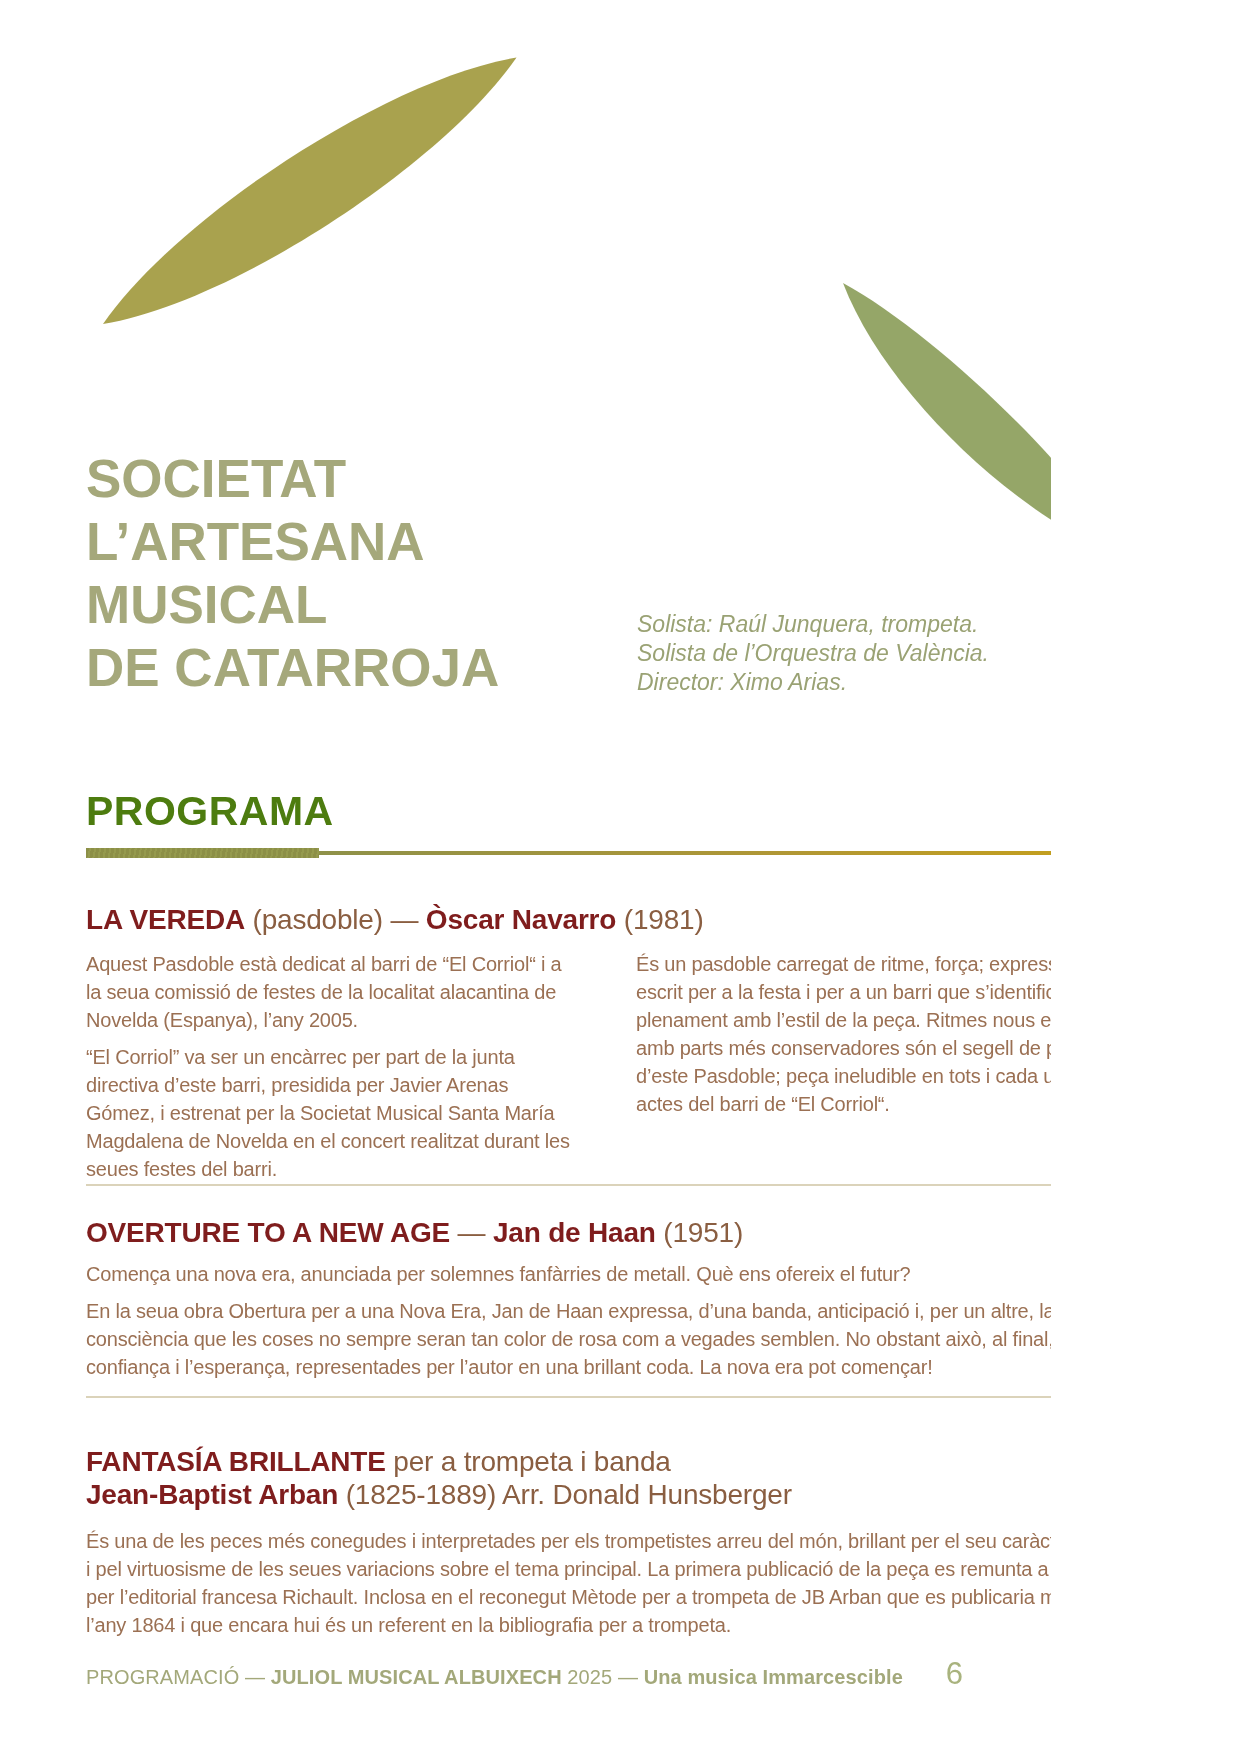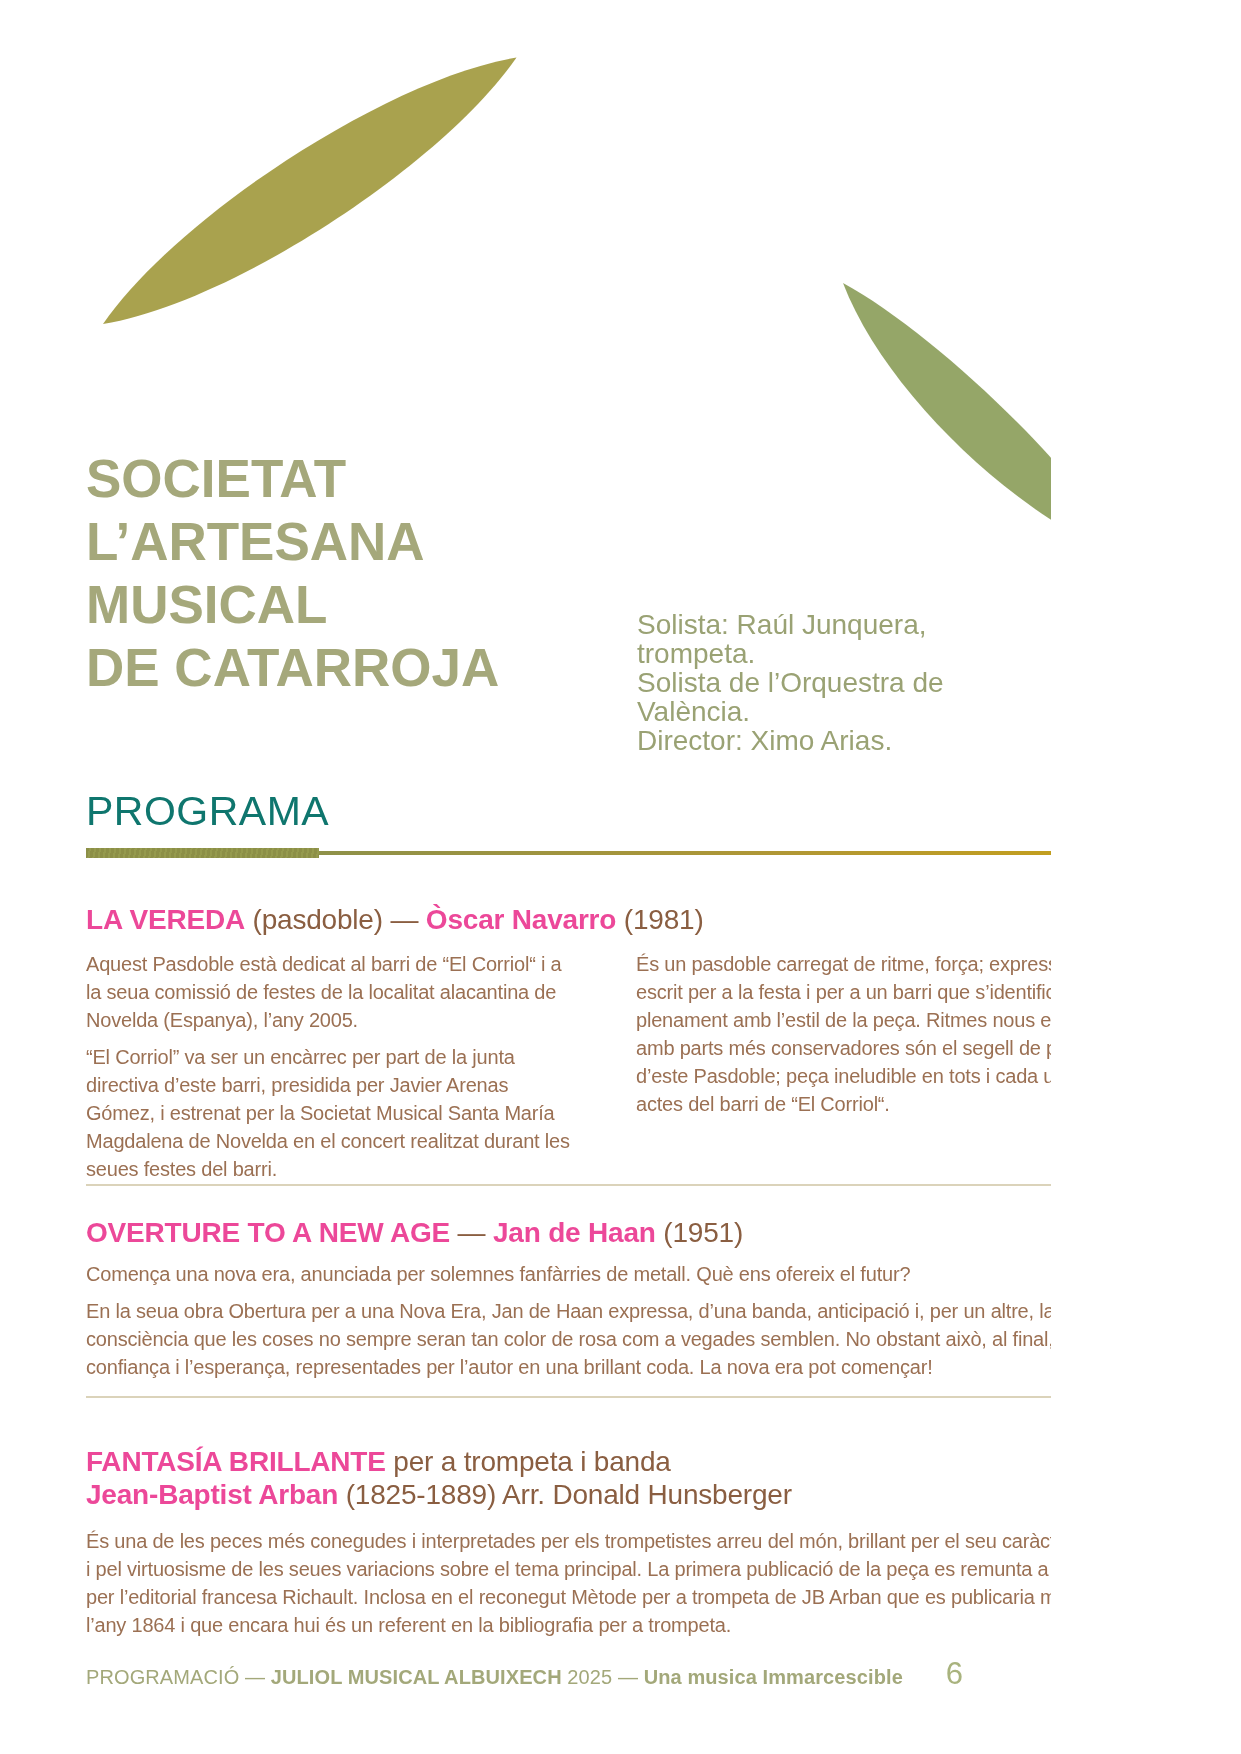--- a/index.html
+++ b/index.html
@@ -15,44 +15,44 @@
 
   
   .band-title {
     position:absolute; left:86px; top:447px;
     font-size:53px; line-height:63px; font-weight:700;
     color:#a5a87b; letter-spacing:0px;
   }
   
   .credits {
     position:absolute; left:637px; top:610px;
-    font-size:28px; line-height:29px; color:#9aa274;
+    font-size:23px; line-height:29px; color:#9aa274;font-style:italic;
   }
   
   .program-heading {
     position:absolute; left:86px; top:788px;
-    font-size:41px; font-weight:400; letter-spacing:0.5px;
-    color:#0f766e;
+    font-size:41px; font-weight:700; letter-spacing:0.5px;
+    color:#4d7c0f;
   }
   
   .main-divider { position:absolute; left:86px; top:848px; width:1069px; height:10px; }
   .main-divider .block {
     position:absolute; left:0; top:0; width:233px; height:10px;
     background:repeating-linear-gradient(100deg, #8c8f47 0 3px, #959a4e 3px 5px);
   }
   .main-divider .line {
     position:absolute; left:233px; top:3px; width:836px; height:4px;
     background:linear-gradient(to right, #8e9149, #b09735 55%, #c9a117);
   }
   
   .piece-heading {
     position:absolute; left:86px;
     font-size:28px; line-height:33px; color:#8a5e41; letter-spacing:-0.2px;
   }
-  .piece-heading b { color:#ec4899; }
+  .piece-heading b { color:#7f1d1d; }
   .body-copy { font-size:20px; line-height:28px; color:#9b7053; letter-spacing:-0.2px; }
   .body-copy p { margin:0 0 9px 0; }
   .two-col { position:absolute; left:86px; top:950px; width:1069px; display:flex; gap:64px; }
   .two-col .col-l { width:486px; }
   .two-col .col-r { width:519px; }
   .full-col { position:absolute; left:86px; width:1069px; }
   .thin-divider {
     position:absolute; left:86px; width:1069px; height:0;
     border-top:2px solid #dbd3ba;
   }

